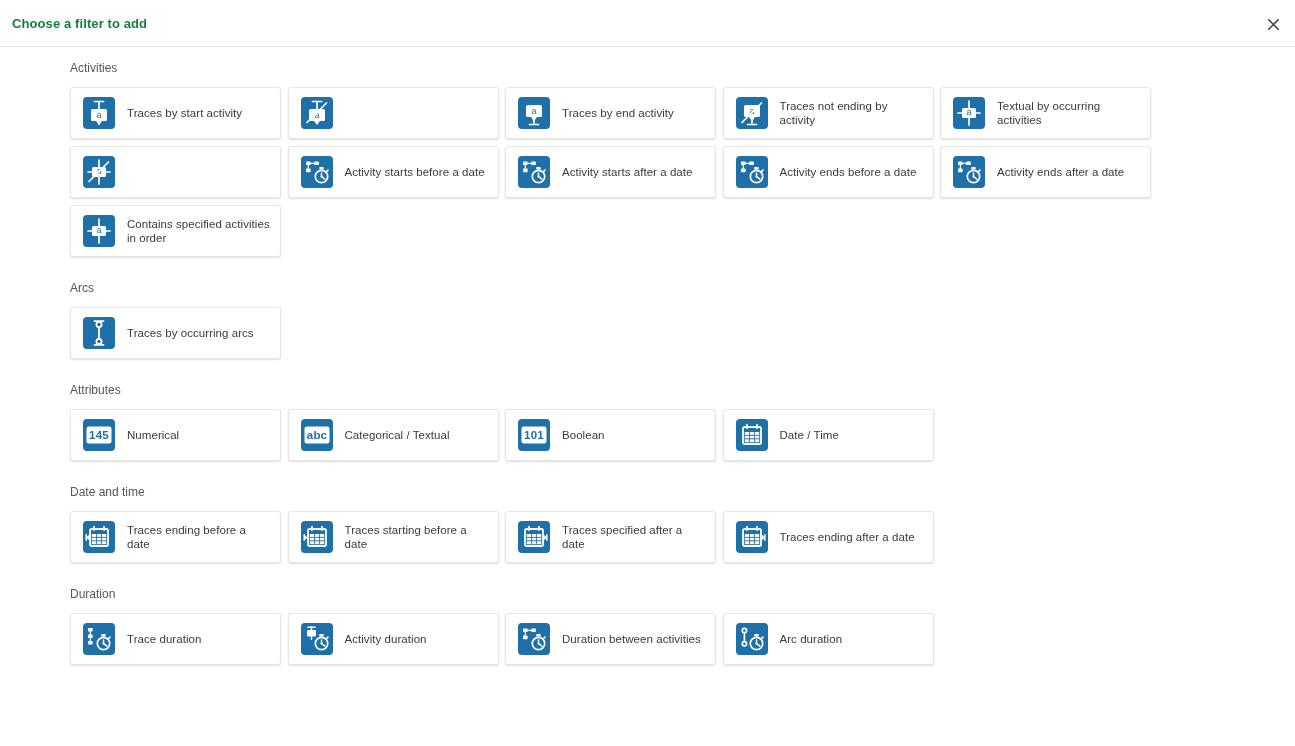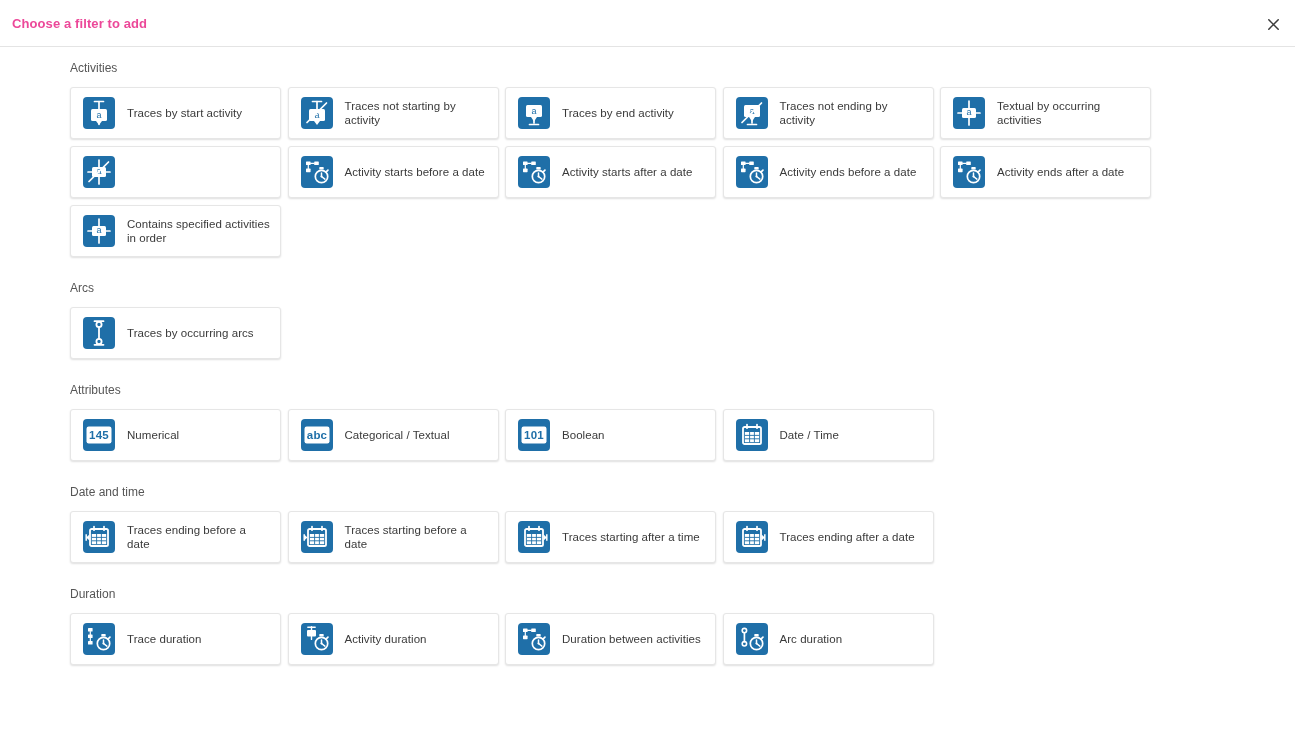--- a/index.html
+++ b/index.html
@@ -12,21 +12,21 @@
   }
   #app { position: relative; width: 1295px; height: 746px; background:#fff; }
 
   .header {
     position: absolute; left: 0; top: 0; width: 1295px; height: 47px;
     border-bottom: 1px solid #e4e4e4;
     background:#fff;
   }
   .header-title {
     position: absolute; left: 12px; top: 16px;
-    font-size: 13px; font-weight: bold; color: #ec4899;
+    font-size: 13px; font-weight: bold; color: #15803d;
     letter-spacing: 0.1px; white-space: nowrap;
   }
   .close-btn {
     position: absolute; right: 13px; top: 15px;
     width: 18px; height: 18px; cursor: pointer;
     display: flex; align-items: center; justify-content: center;
     color: #3c3c3c;
   }
   .close-btn svg { display:block; }
 
@@ -110,21 +110,20 @@
               <svg viewBox="0 0 32 32" width="32" height="32" aria-hidden="true">
                 <rect x="0" y="0" width="32" height="32" rx="4" ry="4" fill="#1f6fa8"></rect>
                 <rect x="8" y="12" width="16" height="12" rx="1.5" fill="#ffffff"></rect>
                 <text x="16" y="21.4" font-family="Liberation Sans, sans-serif" font-size="9" fill="#1f6fa8" text-anchor="middle">a</text>
                 <line x1="16" y1="4.5" x2="16" y2="12" stroke="#ffffff" stroke-width="1.7" stroke-linecap="round"></line>
                 <line x1="11.5" y1="4.5" x2="20.5" y2="4.5" stroke="#ffffff" stroke-width="1.7" stroke-linecap="round"></line>
                 <path d="M13 24 L16 28 L19 24 Z" fill="#ffffff"></path>
                 <line x1="6" y1="25.5" x2="25.5" y2="6" stroke="#ffffff" stroke-width="1.7" stroke-linecap="round"></line>
               </svg>
             </span>
-            <span class="card-label">Traces not starting by activity</span>
           </div>
           <div class="card">
             <span class="card-icon">
               <svg viewBox="0 0 32 32" width="32" height="32" aria-hidden="true">
                 <rect x="0" y="0" width="32" height="32" rx="4" ry="4" fill="#1f6fa8"></rect>
                 <rect x="8" y="8" width="16" height="12" rx="1.5" fill="#ffffff"></rect>
                 <text x="16" y="17.4" font-family="Liberation Sans, sans-serif" font-size="9" fill="#1f6fa8" text-anchor="middle">a</text>
                 <line x1="16" y1="20" x2="16" y2="26" stroke="#ffffff" stroke-width="1.7" stroke-linecap="round"></line>
                 <line x1="11.5" y1="27.5" x2="20.5" y2="27.5" stroke="#ffffff" stroke-width="1.7" stroke-linecap="round"></line>
                 <path d="M13 20 L16 24.5 L19 20 Z" fill="#ffffff"></path>
@@ -385,21 +384,21 @@
                 <g stroke="#1f6fa8" stroke-width="0.9">
                   <line x1="8.8" y1="16.4" x2="23.2" y2="16.4"></line>
                   <line x1="8.8" y1="19.8" x2="23.2" y2="19.8"></line>
                   <line x1="13.6" y1="13" x2="13.6" y2="23.2"></line>
                   <line x1="18.4" y1="13" x2="18.4" y2="23.2"></line>
                 </g>
                 <path d="M25.6 13.5 L28.8 16.5 L25.6 19.5 Z" fill="#ffffff"></path>
                 <line x1="28.8" y1="13.2" x2="28.8" y2="19.8" stroke="#ffffff" stroke-width="1.5"></line>
               </svg>
             </span>
-            <span class="card-label">Traces starting after a time</span>
+            <span class="card-label">Traces specified after a date</span>
           </div>
           <div class="card">
             <span class="card-icon">
               <svg viewBox="0 0 32 32" width="32" height="32" aria-hidden="true">
                 <rect x="0" y="0" width="32" height="32" rx="4" ry="4" fill="#1f6fa8"></rect>
                 <rect x="7" y="8" width="18" height="17" rx="1.6" fill="none" stroke="#ffffff" stroke-width="1.8"></rect>
                 <rect x="8.8" y="13" width="14.4" height="10.2" fill="#ffffff"></rect>
                 <line x1="11" y1="5.6" x2="11" y2="9.2" stroke="#ffffff" stroke-width="1.7" stroke-linecap="round"></line>
                 <line x1="21" y1="5.6" x2="21" y2="9.2" stroke="#ffffff" stroke-width="1.7" stroke-linecap="round"></line>
                 <g stroke="#1f6fa8" stroke-width="0.9">

